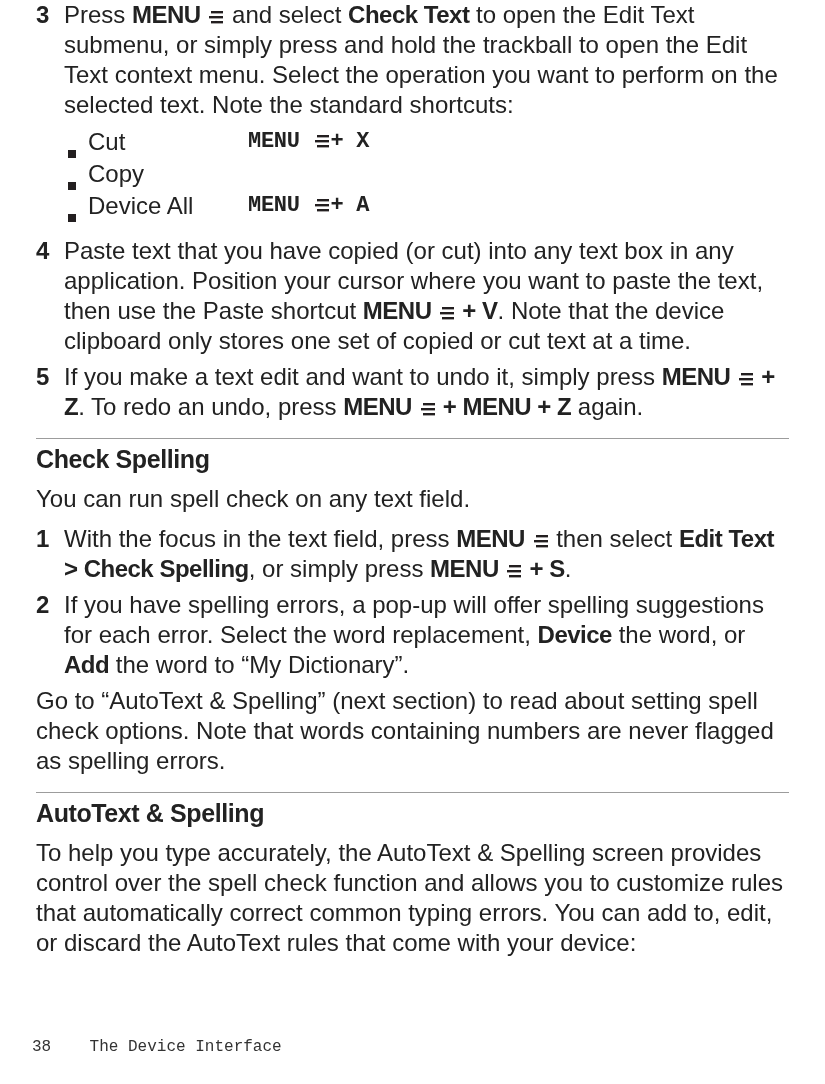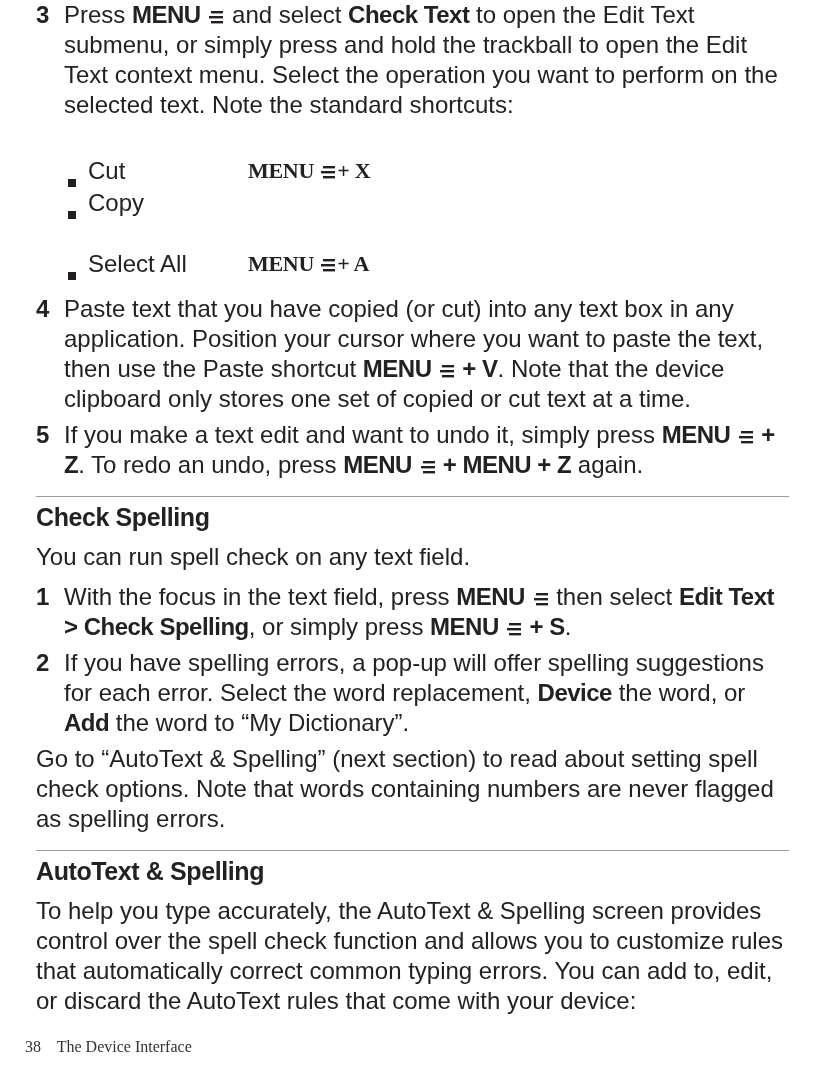--- a/index.html
+++ b/index.html
@@ -57,25 +57,24 @@
     height: 8px;
     background: #231f20;
     margin: 0 12px 0 4px;
     flex: 0 0 8px;
   }
   .sc-label {
     display: inline-block;
     width: 160px;
   }
   .menu-combo {
-    font-family: Liberation Serif, serif;
+    font-family: Liberation Mono, monospace;
     font-size: 22px;
     font-weight: bold;
     letter-spacing: -0.3px;
-    margin-top: 29px;
   }
   .menu-icon {
     display: inline-block;
     vertical-align: -2px;
   }
   .hr {
     border: none;
     border-top: 1px solid #9c9c9c;
     margin: 16px 0 6px 0;
   }
@@ -92,24 +91,24 @@
     margin: 0 0 10px 0;
   }
   .bold-cond {
     font-family: Arial, Helvetica, sans-serif;
     font-weight: bold;
     letter-spacing: -0.5px;
   }
   .footer {
     position: absolute;
     bottom: 28px;
-    left: 25px;
+    left: 32px;
     font-size: 16px;
     color: #333;
-    font-family: Liberation Serif, serif;
+    font-family: Liberation Mono, monospace;
   }
 </style>
 </head>
 <body>
 
 <div class="page">
 
   <ol class="ol-main" id="steps-a">
       <li>
         <div class="num">3</div>
@@ -126,21 +125,21 @@
                   <rect x="2" y="7" width="14" height="2.4" fill="#231f20"></rect>
                   <rect x="4" y="12" width="12" height="2.4" fill="#231f20"></rect>
                 </svg>+ X</span>
             </li>
             <li>
               <span class="bullet-sq"></span>
               <span class="sc-label">Copy</span>
             </li>
             <li>
               <span class="bullet-sq"></span>
-              <span class="sc-label">Select All</span>
+              <span class="sc-label">Device All</span>
               <span class="menu-combo">MENU <svg class="menu-icon" width="18" height="16" viewBox="0 0 18 16">
                   <rect x="4" y="2" width="12" height="2.4" fill="#231f20"></rect>
                   <rect x="2" y="7" width="14" height="2.4" fill="#231f20"></rect>
                   <rect x="4" y="12" width="12" height="2.4" fill="#231f20"></rect>
                 </svg>+ A</span>
             </li>
           </ul></div>
       </li>
       <li>
         <div class="num">4</div>

